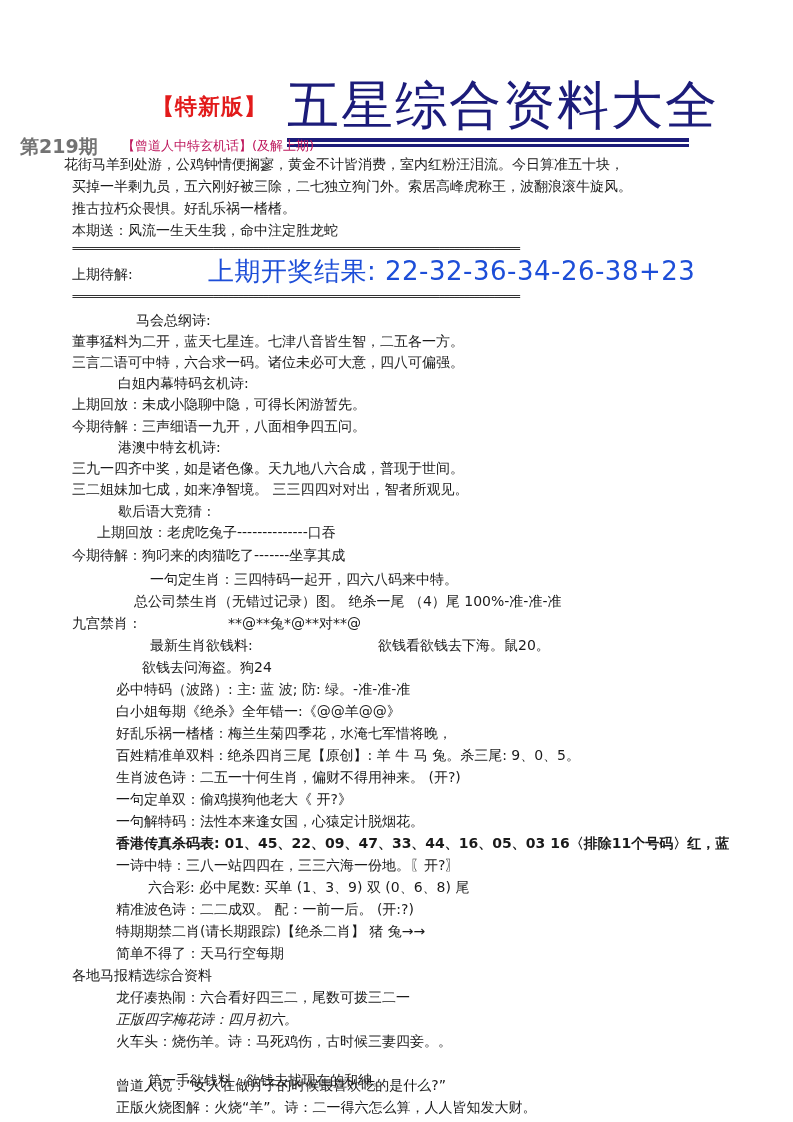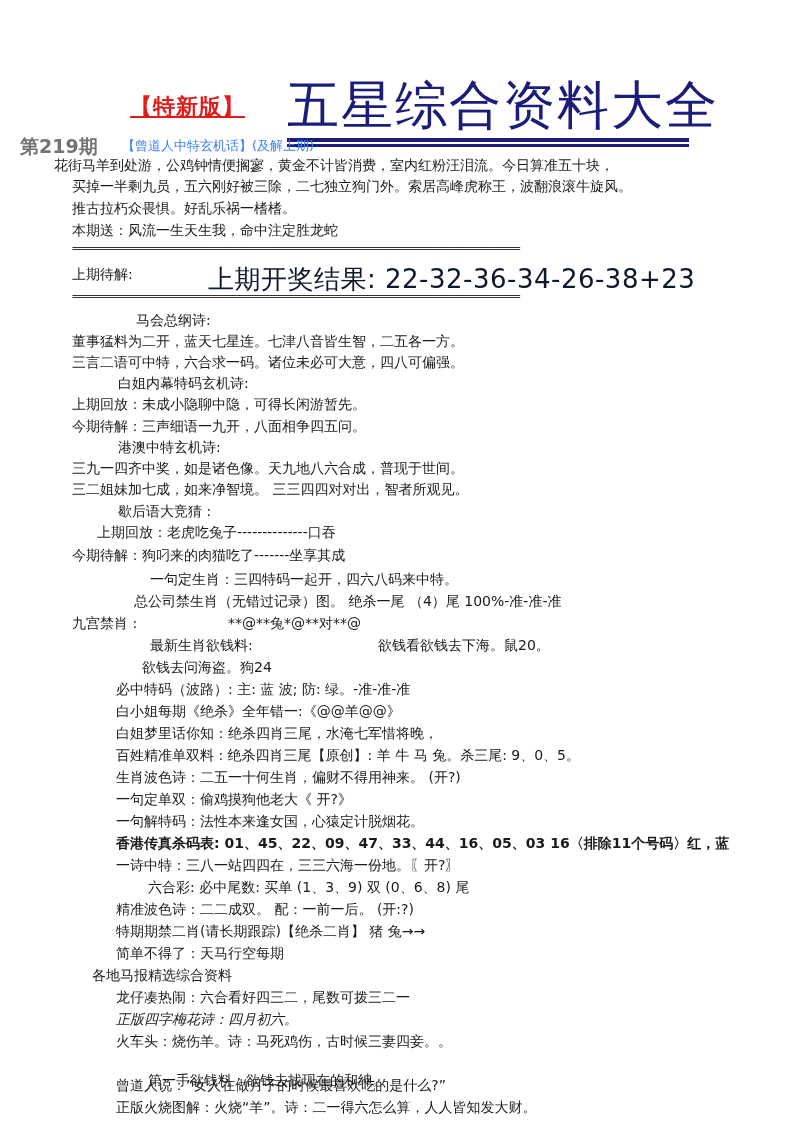--- a/index.html
+++ b/index.html
@@ -1,45 +1,45 @@
 <!DOCTYPE html>
 <html><head>
 <meta charset="utf-8">
 <style>
   html, body { margin:0; padding:0; background:#ffffff; }
   body { width:793px; height:1122px; position:relative; overflow:hidden;
          font-family:"DejaVu Sans","Liberation Sans",sans-serif; color:#111; }
   .abs { position:absolute; white-space:nowrap; }
   .line { font-size:14px; line-height:20px; color:#1a1a1a; }
-  .badge { left:130px; top:92px; font-size:22px; font-weight:bold; color:#e21b1b; letter-spacing:1px;text-decoration:underline; }
+  .badge { left:152px; top:92px; font-size:22px; font-weight:bold; color:#e21b1b; letter-spacing:1px; }
   .title-wrap { left:287px; top:74px; }
   .title { font-family:"DejaVu Serif","Liberation Serif",serif; font-size:52px; color:#1c1c7a;
            letter-spacing:2px; line-height:62px; }
   .title-rule1 { position:absolute; left:287px; top:138px; width:402px; height:4px; background:#1c1c7a; }
   .title-rule2 { position:absolute; left:287px; top:144px; width:402px; height:3px; background:#1c1c7a; }
   .issue { left:20px; top:134px; font-size:19px; font-weight:bold; color:#737373; }
-  .subhead { left:122px; top:137px; font-size:13px; color:#3b82f6; }
+  .subhead { left:122px; top:137px; font-size:13px; color:#be185d; }
   .eqline { font-family:"DejaVu Sans Mono","Liberation Mono",monospace; font-size:11px; color:#333;
             letter-spacing:-1.6px; overflow:hidden; }
-  .result { left:208px; top:254px; font-size:26px; color:#0f172a; letter-spacing:0.5px;margin-top:8px; }
+  .result { left:208px; top:254px; font-size:26px; color:#1d4ed8; letter-spacing:0.5px; }
 </style>
 </head>
 <body>
 
 <div class="abs badge">【特新版】</div>
 <div class="abs title-wrap">
   <div class="title">五星综合资料大全</div>
 </div>
 <div class="title-rule1"></div>
 <div class="title-rule2"></div>
 
 <div class="abs issue">第219期</div>
 <div class="abs subhead">【曾道人中特玄机话】(及解上期)</div>
 
-<div class="abs line" style="left:54px; top:155px;">花街马羊到处游，公鸡钟情便搁寥，黄金不计皆消费，室内红粉汪泪流。今日算准五十块，</div>
+<div class="abs line" style="left:64px; top:155px;font-family:Liberation Serif, serif;">花街马羊到处游，公鸡钟情便搁寥，黄金不计皆消费，室内红粉汪泪流。今日算准五十块，</div>
 <div class="abs line" style="left:72px; top:176px;">买掉一半剩九员，五六刚好被三除，二七独立狗门外。索居高峰虎称王，波翻浪滚牛旋风。</div>
 <div class="abs line" style="left:72px; top:198px;">推古拉朽众畏惧。好乱乐祸一榰榰。</div>
 <div class="abs line" style="left:72px; top:220px;">本期送：风流一生天生我，命中注定胜龙蛇</div>
 
 <div class="abs eqline" style="left:72px; top:242px; width:640px;">=========================================================================================</div>
 <div class="abs line" style="left:72px; top:264px;">上期待解:</div>
 <div class="abs result">上期开奖结果: 22-32-36-34-26-38+23</div>
 <div class="abs eqline" style="left:72px; top:290px; width:656px;">=========================================================================================</div>
 
 <div id="content">
@@ -57,31 +57,31 @@
     <div class="abs line" style="left: 72px; top: 545px;">今期待解：狗叼来的肉猫吃了-------坐享其成</div>
     <div class="abs line" style="left: 150px; top: 569px;">一句定生肖：三四特码一起开，四六八码来中特。</div>
     <div class="abs line" style="left: 134px; top: 591px;">总公司禁生肖（无错过记录）图。 绝杀一尾 （4）尾 100%-准-准-准</div>
     <div class="abs line" style="left: 72px; top: 613px;">九宫禁肖 :</div>
     <div class="abs line" style="left: 228px; top: 613px;">**@**兔*@**对**@</div>
     <div class="abs line" style="left: 150px; top: 635px;">最新生肖欲钱料:</div>
     <div class="abs line" style="left: 378px; top: 635px;">欲钱看欲钱去下海。鼠20。</div>
     <div class="abs line" style="left: 142px; top: 657px;">欲钱去问海盗。狗24</div>
     <div class="abs line" style="left: 116px; top: 679px;">必中特码（波路）:  主: 蓝 波; 防: 绿。-准-准-准</div>
     <div class="abs line" style="left: 116px; top: 701px;">白小姐每期《绝杀》全年错一:《@@羊@@》</div>
-    <div class="abs line" style="left: 116px; top: 723px;">白姐梦里话你知：绝杀四肖三尾，水淹七军惜将晚，</div>
+    <div class="abs line" style="left: 116px; top: 723px;">好乱乐祸一榰榰：梅兰生菊四季花，水淹七军惜将晚，</div>
     <div class="abs line" style="left: 116px; top: 745px;">百姓精准单双料 :      绝杀四肖三尾【原创】: 羊 牛 马 兔。杀三尾: 9、0、5。</div>
     <div class="abs line" style="left: 116px; top: 767px;">生肖波色诗：二五一十何生肖，偏财不得用神来。  (开?)</div>
     <div class="abs line" style="left: 116px; top: 789px;">一句定单双：偷鸡摸狗他老大《 开?》</div>
     <div class="abs line" style="left: 116px; top: 811px;">一句解特码：法性本来逢女国，心猿定计脱烟花。</div>
     <div class="abs line" style="left: 116px; top: 833px; font-weight: bold;">香港传真杀码表:  01、45、22、09、47、33、44、16、05、03 16〈排除11个号码〉红，蓝</div>
     <div class="abs line" style="left: 116px; top: 855px;">一诗中特：三八一站四四在，三三六海一份地。〖开?〗</div>
     <div class="abs line" style="left: 148px; top: 877px;">六合彩:  必中尾数: 买单 (1、3、9) 双 (0、6、8) 尾</div>
     <div class="abs line" style="left: 116px; top: 899px;">精准波色诗：二二成双。 配：一前一后。  (开:?)</div>
     <div class="abs line" style="left: 116px; top: 921px; text-align: right;">特期期禁二肖(请长期跟踪)【绝杀二肖】  猪 兔→→</div>
     <div class="abs line" style="left: 116px; top: 943px;">简单不得了：天马行空每期</div>
-    <div class="abs line" style="left: 72px; top: 965px; margin-left: 20px;">各地马报精选综合资料</div>
+    <div class="abs line" style="left: 72px; top: 965px;">各地马报精选综合资料</div>
     <div class="abs line" style="left: 116px; top: 987px;">龙仔凑热闹：六合看好四三二，尾数可拨三二一</div>
     <div class="abs line" style="left: 116px; top: 1009px; font-style: italic;">正版四字梅花诗：四月初六。</div>
     <div class="abs line" style="left: 116px; top: 1031px;">火车头：烧伤羊。诗：马死鸡伤，古时候三妻四妾。。</div>
     <div class="abs line" style="left: 148px; top: 1053px; margin-top: 17px;">第一手欲钱料：欲钱去找现在的和绅。</div>
     <div class="abs line" style="left: 116px; top: 1075px;">曾道人说：“女人在做月子的时候最喜欢吃的是什么?”</div>
     <div class="abs line" style="left: 116px; top: 1097px;">正版火烧图解：火烧“羊”。诗：二一得六怎么算，人人皆知发大财。</div>
   </div>
 
 </body></html>

